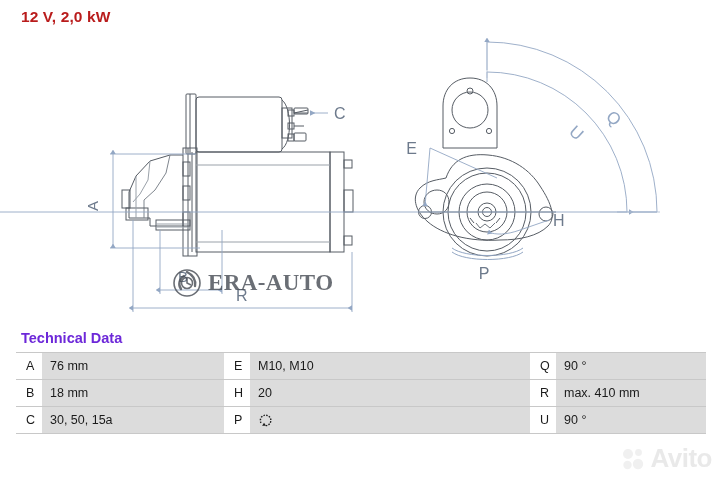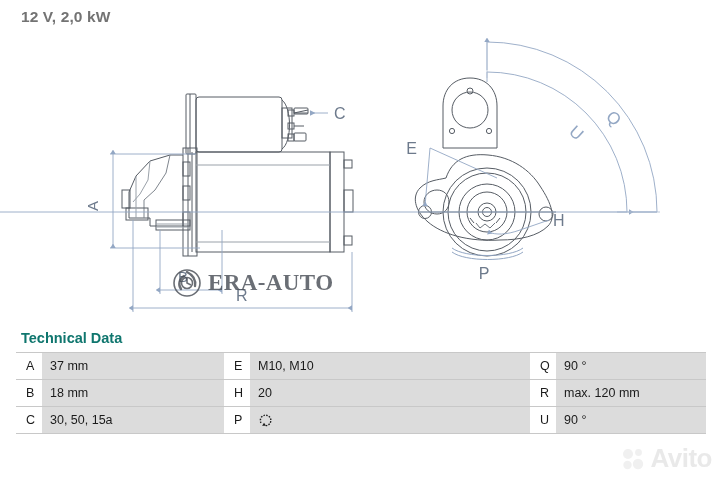--- a/index.html
+++ b/index.html
@@ -24,21 +24,21 @@
   }
 
   
   .spec-title {
     position: absolute;
     left: 21px;
     top: 8px;
     font-size: 15.5px;
     font-weight: bold;
     letter-spacing: 0.1px;
-    color: #737373;
+    color: #b91c1c;
   }
 
   
   .drawing-area {
     position: absolute;
     left: 0;
     top: 30px;
     width: 720px;
     height: 290px;
   }
@@ -85,21 +85,21 @@
     letter-spacing: -0.5px;
   }
 
   
   .tech-heading {
     position: absolute;
     left: 21px;
     top: 330px;
     font-size: 14.5px;
     font-weight: bold;
-    color: #0f766e;
+    color: #6d28d9;
   }
   .tech-table {
     position: absolute;
     left: 16px;
     top: 352px;
     width: 690px;
     border-collapse: collapse;
     table-layout: fixed;
     font-size: 12.5px;
   }
@@ -328,33 +328,33 @@
       <col class="col-k1">
         <col class="col-v1">
       <col class="col-k2">
         <col class="col-v2">
       <col class="col-k3">
         <col class="col-v3">
     </colgroup>
     <tbody>
       <tr>
         <td class="key">A</td>
-        <td class="val">37 mm</td>
+        <td class="val">76 mm</td>
         <td class="key">E</td>
         <td class="val">M10, M10</td>
         <td class="key">Q</td>
         <td class="val">90 °</td>
       </tr>
       <tr>
         <td class="key">B</td>
         <td class="val">18 mm</td>
         <td class="key">H</td>
         <td class="val">20</td>
         <td class="key">R</td>
-        <td class="val">max. 120 mm</td>
+        <td class="val">max. 410 mm</td>
       </tr>
       <tr>
         <td class="key">C</td>
         <td class="val">30, 50, 15a</td>
         <td class="key">P</td>
         <td class="val">
           <svg class="rot-icon" viewBox="0 0 16 16">
             <path d="M3.2,10.6 A5.6,5.6 0 1 1 7,13.4" fill="none" stroke="#1b1b1b" stroke-width="1.5" stroke-dasharray="1.6 1.4"></path>
             <path d="M8.5,13.6 L4.4,13.6 L6.4,10.4 Z" fill="#1b1b1b"></path>
           </svg>

